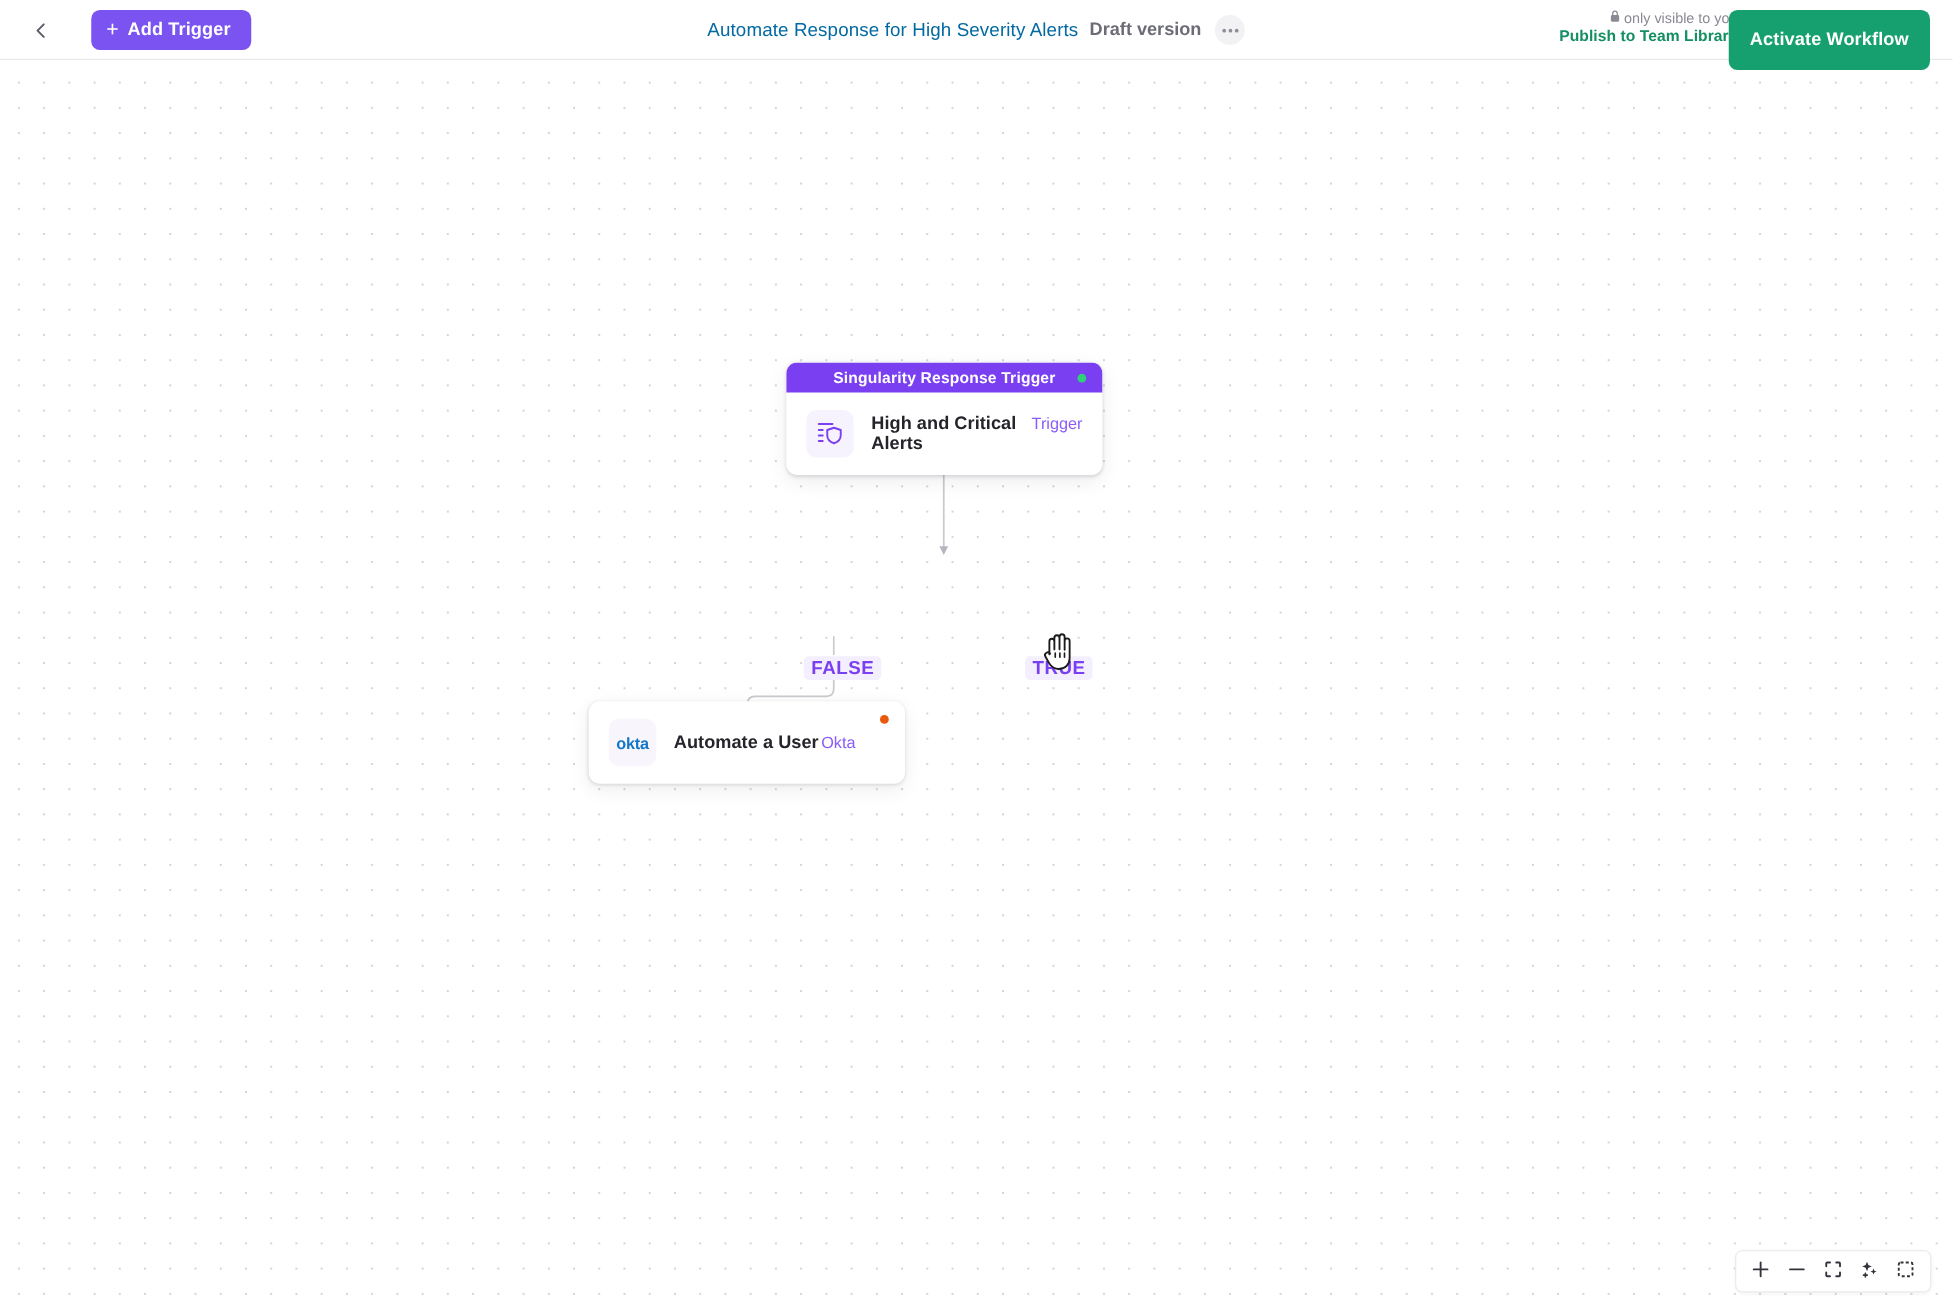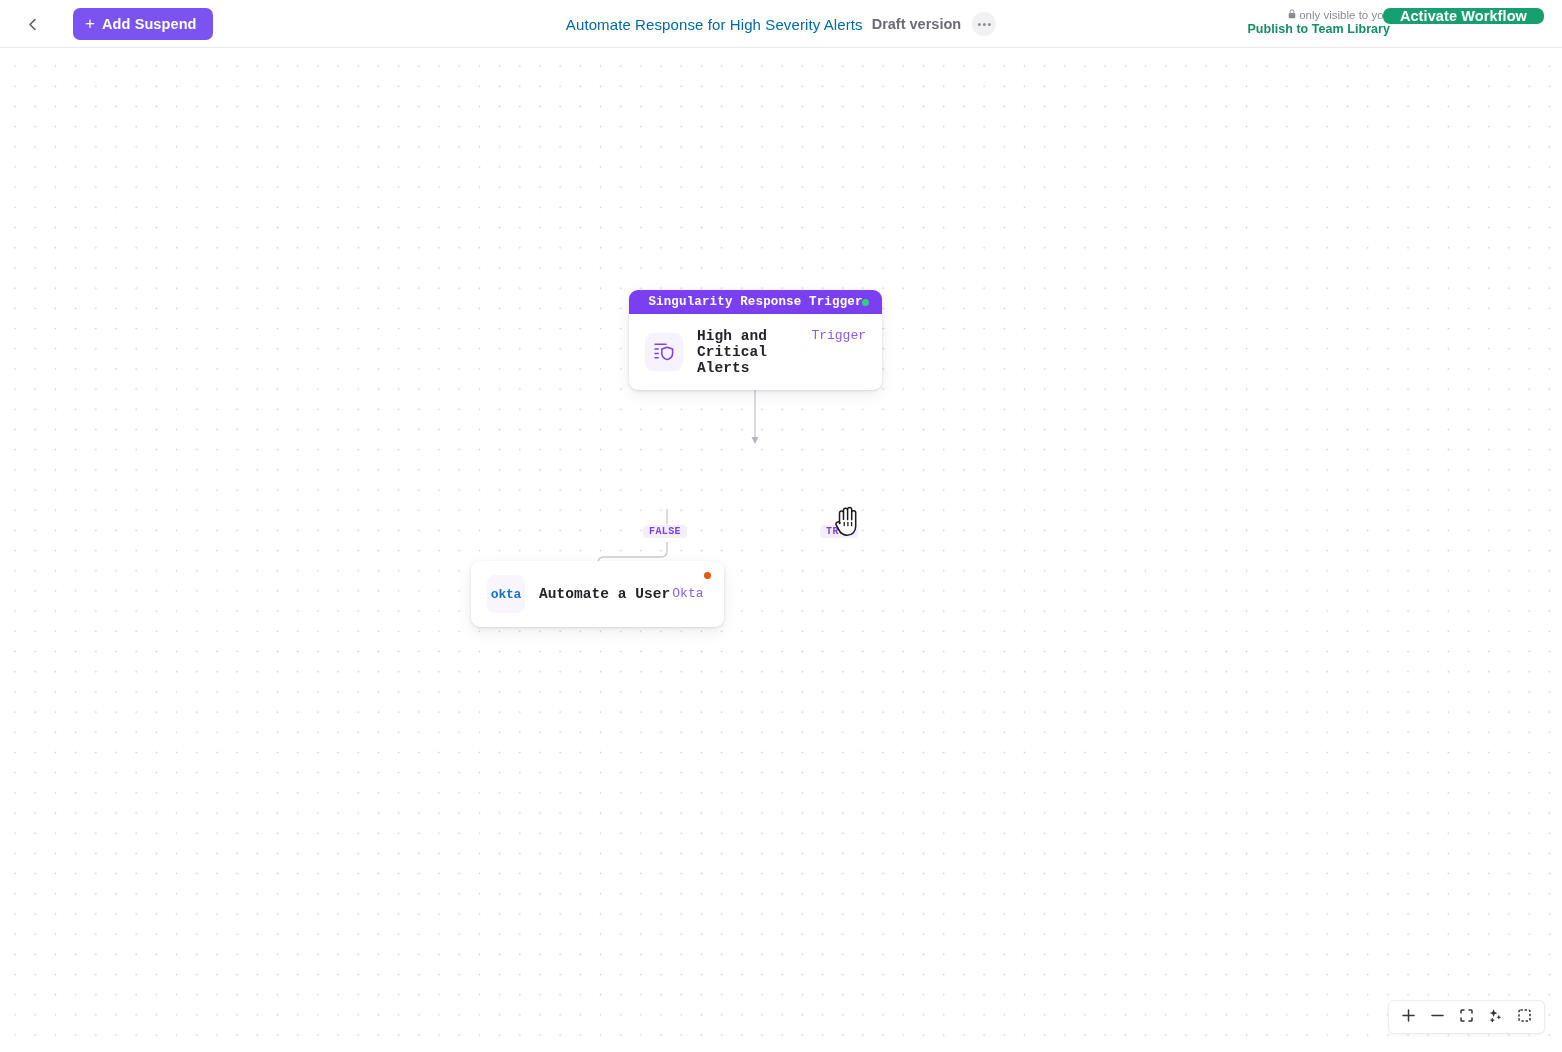--- a/index.html
+++ b/index.html
@@ -121,21 +121,21 @@
     font-size: 12.5px;
     color: #148f63;
     font-weight: bold;
     cursor: pointer;
     letter-spacing: .05px;
   }
 
   .activate-btn {
     position: absolute;
     right: 18px; top: 8px;
-    height: 16px;
+    height: 48px;
     padding: 0 17px;
     background: #16a070;
     color: #ffffff;
     border: none;
     border-radius: 7px;
     font-size: 14.5px;
     font-weight: bold;
     cursor: pointer;
     letter-spacing: .1px;
     font-family: "Liberation Sans", sans-serif;
@@ -145,21 +145,20 @@
   .canvas {
     position: absolute;
     top: 48px; left: 0;
     width: 1562px;
     height: 1004px;
     background-color: #ffffff;
     background-image: radial-gradient(#d3d3d8 0.9px, transparent 1px);
     background-size: 20.2px 20.2px;
     background-position: 5px 8px;
     overflow: hidden;
-    font-family: Liberation Mono, monospace;
   }
 
   .edges { position: absolute; top: 0; left: 0; width: 1562px; height: 1004px; pointer-events: none; }
 
   
   .node {
     position: absolute;
     background: #ffffff;
     border-radius: 9px;
     box-shadow: 0 1px 3px rgba(20,20,40,.13), 0 5px 16px rgba(20,20,40,.07);
@@ -229,21 +228,21 @@
   }
 
   
   #node-trigger { left: 629px; top: 242px; width: 253px; }
   #node-condition { left: 629px; top: 400px; width: 253px; }
   #node-okta { left: 471px; top: 513px; width: 253px; }
 
   
   .branch-label {
     position: absolute;
-    font-size: 10px;
+    font-size: 15px;
     font-weight: bold;
     letter-spacing: .4px;
     color: #7a3ff0;
     background: #f4efff;
     padding: 1px 6px;
     border-radius: 4px;
   }
   #label-false { left: 643px; top: 477px; }
   #label-true  { left: 820px; top: 477px; }
 
@@ -290,21 +289,21 @@
   <button class="back-btn">
     <span>
       <svg width="13" height="15" viewBox="0 0 13 15" fill="none">
         <path d="M9 2.5L4 7.5L9 12.5" stroke="#5c5c66" stroke-width="1.6" stroke-linecap="round" stroke-linejoin="round"></path>
       </svg>
     </span>
   </button>
 
   <button class="add-action-btn">
     <span class="plus">+</span>
-    <span>Add Suspend</span>
+    <span>Add Trigger</span>
   </button>
 
   <div class="title-wrap">
     <span class="wf-title">Automate Response for High Severity Alerts</span>
     <span class="wf-draft">Draft version</span>
     <button class="dots-btn">
       <i></i>
       <i></i>
       <i></i>
     </button>

